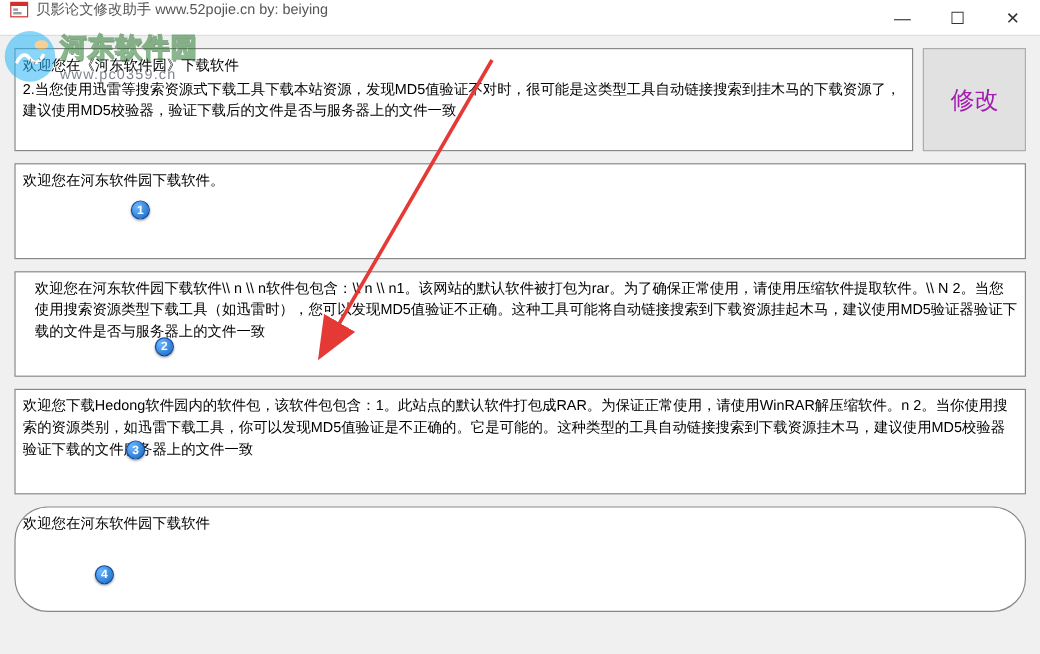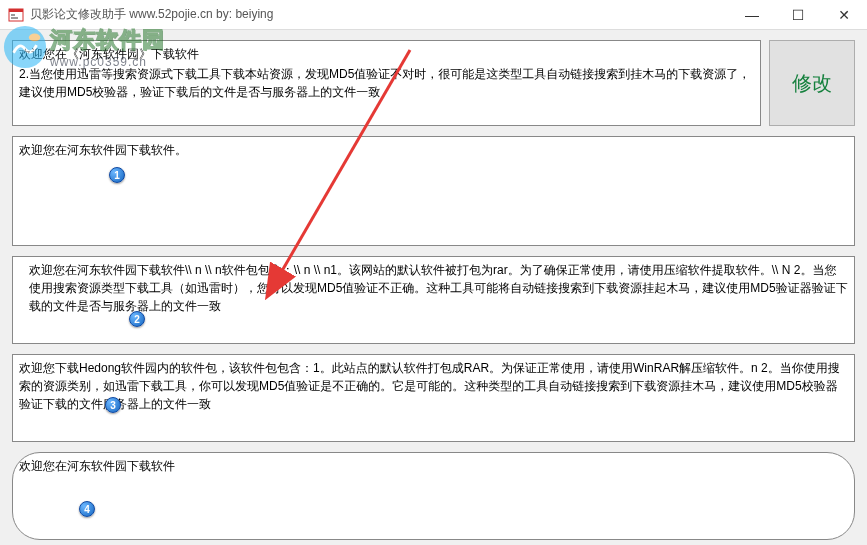--- a/index.html
+++ b/index.html
@@ -10,21 +10,20 @@
       width: 867px;
       height: 545px;
       overflow: hidden;
       position: relative;
     }
     .title-bar {
       height: 30px;
       background: #fff;
       border-bottom: 1px solid #ddd;
       display: flex;
-      align-items: center;
       padding-left: 8px;
       position: relative;
     }
     .title-bar .app-icon {
       width: 16px; height: 16px;
       margin-right: 6px;
       display: inline-flex;
       align-items: center;
       justify-content: center;
     }
@@ -79,35 +78,35 @@
 
     .modify-btn {
       width: 86px;
       height: 86px;
       background: #e1e1e1;
       border: 1px solid #adadad;
       display: flex;
       align-items: center;
       justify-content: center;
       font-size: 20px;
-      color: #15803d;
+      color: #a21caf;
       cursor: pointer;
     }
 
     .text-panel {
       background: #fff;
       border: 1px solid #888;
       margin-bottom: 10px;
       padding: 4px 6px;
       font-size: 12px;
       line-height: 1.5;
       position: relative;
       overflow: hidden;
     }
-    .p1 { height: 110px; }
+    .p1 { height: 80px; }
     .p2 { height: 88px; padding-left: 16px; }
     .p3 { height: 88px; }
     .p4 { height: 88px; border-radius: 28px; }
 
     .badge {
       position: absolute;
       width: 16px; height: 16px;
       border-radius: 50%;
       background: radial-gradient(circle at 30% 30%, #6bb7ff, #1565c0);
       border: 1px solid #0d47a1;

